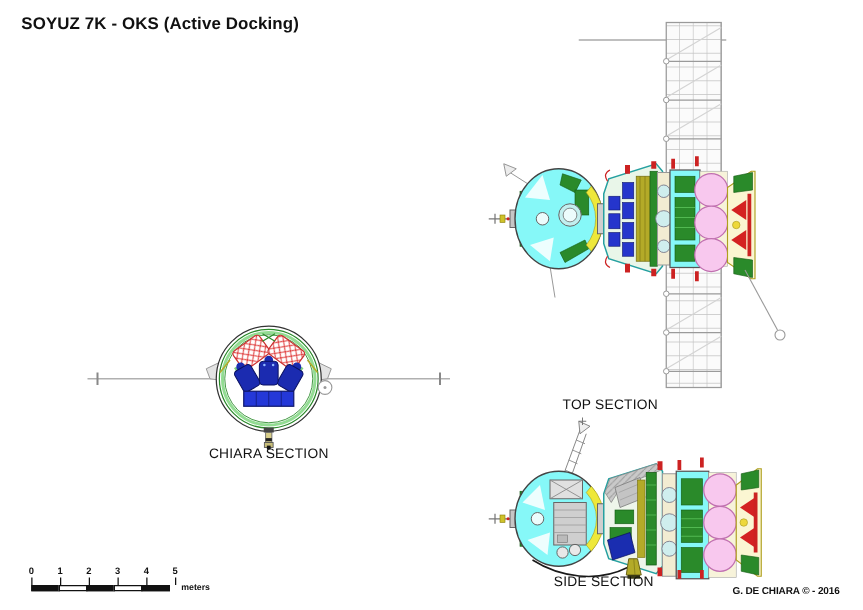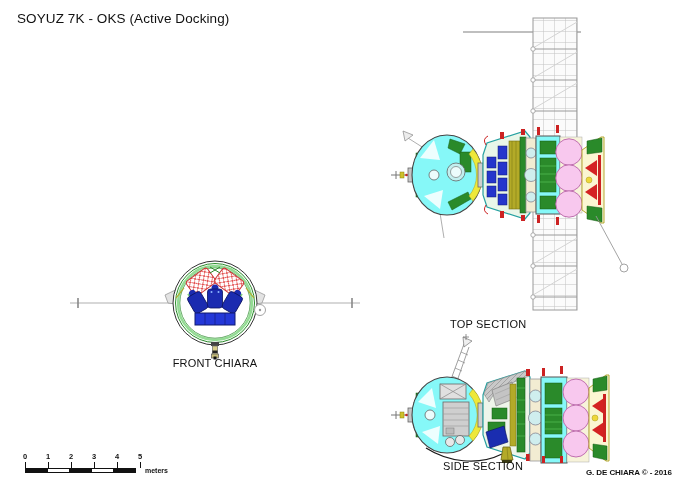--- a/index.html
+++ b/index.html
@@ -2,21 +2,21 @@
 <html><head>
 <meta charset="utf-8">
 <style>
   html,body{margin:0;padding:0;}
   body{
     width:690px;height:488px;position:relative;background:#fff;overflow:hidden;
     font-family:"Liberation Sans",sans-serif;color:#111;
   }
   .abs{position:absolute;}
   .title{
-    left:17px;top:11px;font-size:13.5px;font-weight:normal;letter-spacing:.1px;
+    left:17px;top:11px;font-size:13.5px;font-weight:bold;letter-spacing:.1px;
   }
   .view-label{font-size:11px;font-weight:normal;letter-spacing:.2px;}
   .front-label{left:130px;top:357px;width:170px;text-align:center;}
   .top-label{left:450px;top:318px;}
   .side-label{left:443px;top:460px;}
   .credit{left:586px;top:468px;font-size:8px;font-weight:bold;letter-spacing:-.1px;}
   svg{display:block;}
   
   .scale-bar{left:25px;top:452px;width:160px;height:30px;}
   .sb-num{position:absolute;top:0;width:10px;text-align:center;font-size:7.5px;font-weight:bold;}
@@ -97,21 +97,21 @@
       <rect x="152.5" y="92.5" width="5" height="2.5" fill="#222"></rect>
       <rect x="151.5" y="96" width="7" height="4" fill="#c8be7a" stroke="#555" stroke-width="0.7"></rect>
       <rect x="153.5" y="98.5" width="3" height="3" fill="#111"></rect>
     </g>
   </g>
   <g>
     <circle cx="200" cy="52" r="5.5" fill="#fff" stroke="#999" stroke-width="0.9"></circle>
     <circle cx="200" cy="52" r="1.2" fill="#999"></circle>
   </g>
 </svg>
-<div class="abs view-label front-label">FRONT CHIARA</div>
+<div class="abs view-label front-label">CHIARA SECTION</div>
 
 <svg class="abs" style="left:390px;top:10px" width="250" height="305" viewBox="0 0 250 305">
   <line x1="73" y1="22" x2="191" y2="22" stroke="#aaa" stroke-width="1.3"></line>
   <g>
     <rect x="143" y="8" width="44" height="292" fill="url(#grid11)" stroke="#9a9a9a" stroke-width="1"></rect>
     <path d="M143,38 L187,12 M143,68 L187,42 M143,99 L187,73 M143,254 L187,228 M143,285 L187,259" stroke="#d4d4d4" stroke-width="1"></path>
     <path d="M143,39 H187 M143,70 H187 M143,101 H187 M143,225 H187 M143,256 H187 M143,287 H187" stroke="#9a9a9a" stroke-width="1"></path>
     <g fill="#fff" stroke="#999" stroke-width="0.8">
       <circle cx="143" cy="39" r="2.2"></circle>
         <circle cx="143" cy="70" r="2.2"></circle>

